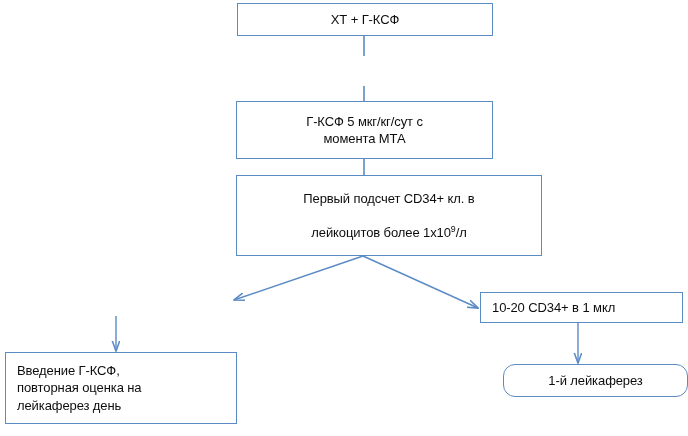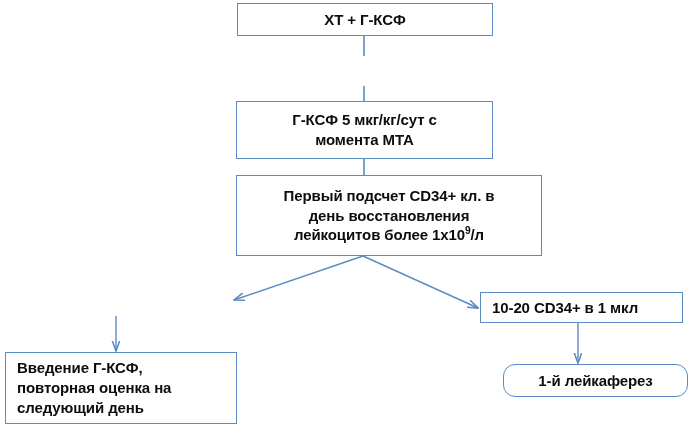--- a/index.html
+++ b/index.html
@@ -17,22 +17,22 @@
   }
   .node {
     position: absolute;
     box-sizing: border-box;
     background: #ffffff;
     border: 1.5px solid #5b8bc4;
     display: flex;
     align-items: center;
     justify-content: center;
     color: #0d0d0d;
-    font-size: 15px;
-    font-weight: 700;
+    font-size: 13px;
+    font-weight: 400;
     line-height: 1.32;
     letter-spacing: -0.1px;
     z-index: 3;
   }
   .node .txt {
     display: block;
     width: 100%;
     text-align: center;
     white-space: pre-line;
     padding: 0 6px;
@@ -88,31 +88,31 @@
     <span class="txt">ХТ + Г-КСФ</span>
   </div>
 
 
   <div class="node" style="left:236px; top:101px; width:257px; height:58px;">
     <span class="txt">Г-КСФ 5 мкг/кг/сут  с
 момента МТА</span>
   </div>
 
   <div class="node" style="left:236px; top:175px; width:306px; height:81px;">
-    <span class="txt"><span>Первый подсчет CD34+ кл. в</span><br><span>день восстановления</span><br><span>лейкоцитов более 1х10</span><sup>9</sup><span>/л</span></span>
+    <span class="txt"><span>Первый подсчет CD34+ кл. в</span><br><br><span>лейкоцитов более 1х10</span><sup>9</sup><span>/л</span></span>
   </div>
 
 
   <div class="node left-align" style="left:480px; top:292px; width:203px; height:31px;">
     <span class="txt">10-20 CD34+ в 1 мкл</span>
   </div>
 
   <div class="node left-align" style="left:5px; top:352px; width:232px; height:72px;">
     <span class="txt">Введение Г-КСФ,
 повторная оценка на
-следующий день</span>
+лейкаферез день</span>
   </div>
 
   <div class="node" style="left:503px; top:364px; width:185px; height:33px;border-radius:12px;">
     <span class="txt">1-й лейкаферез</span>
   </div>
 
 </div>
 
 </body></html>

